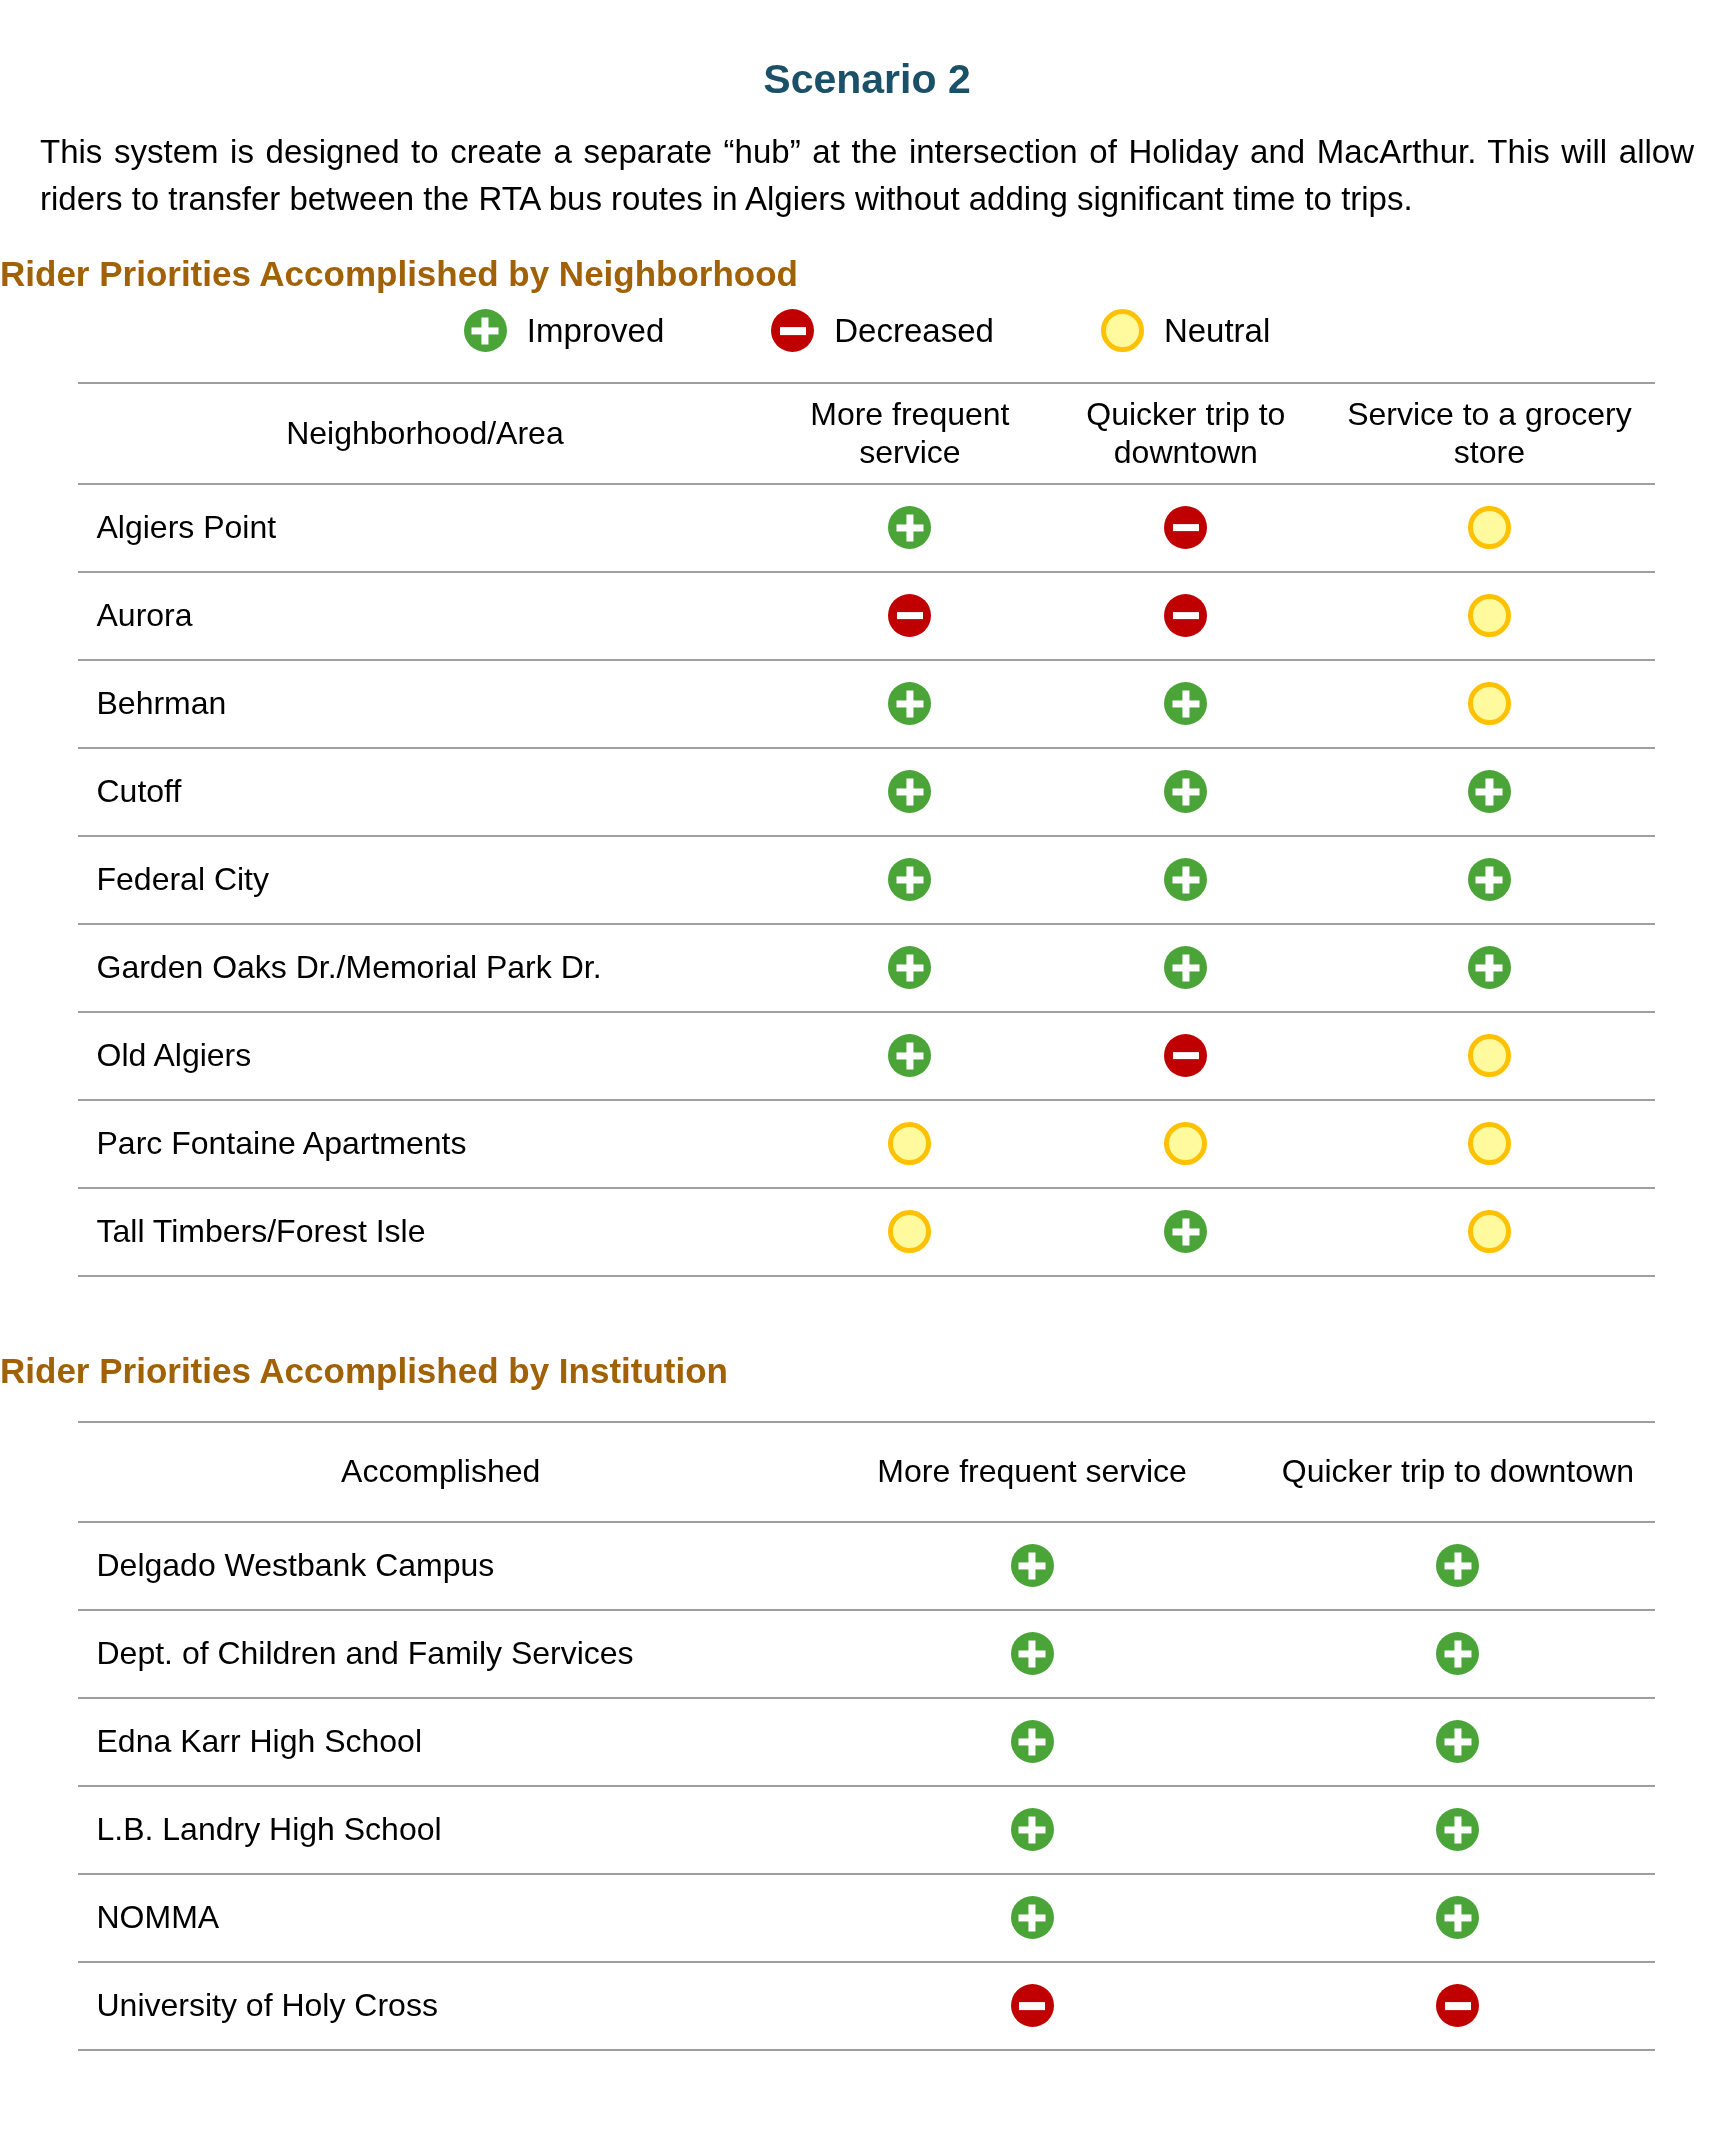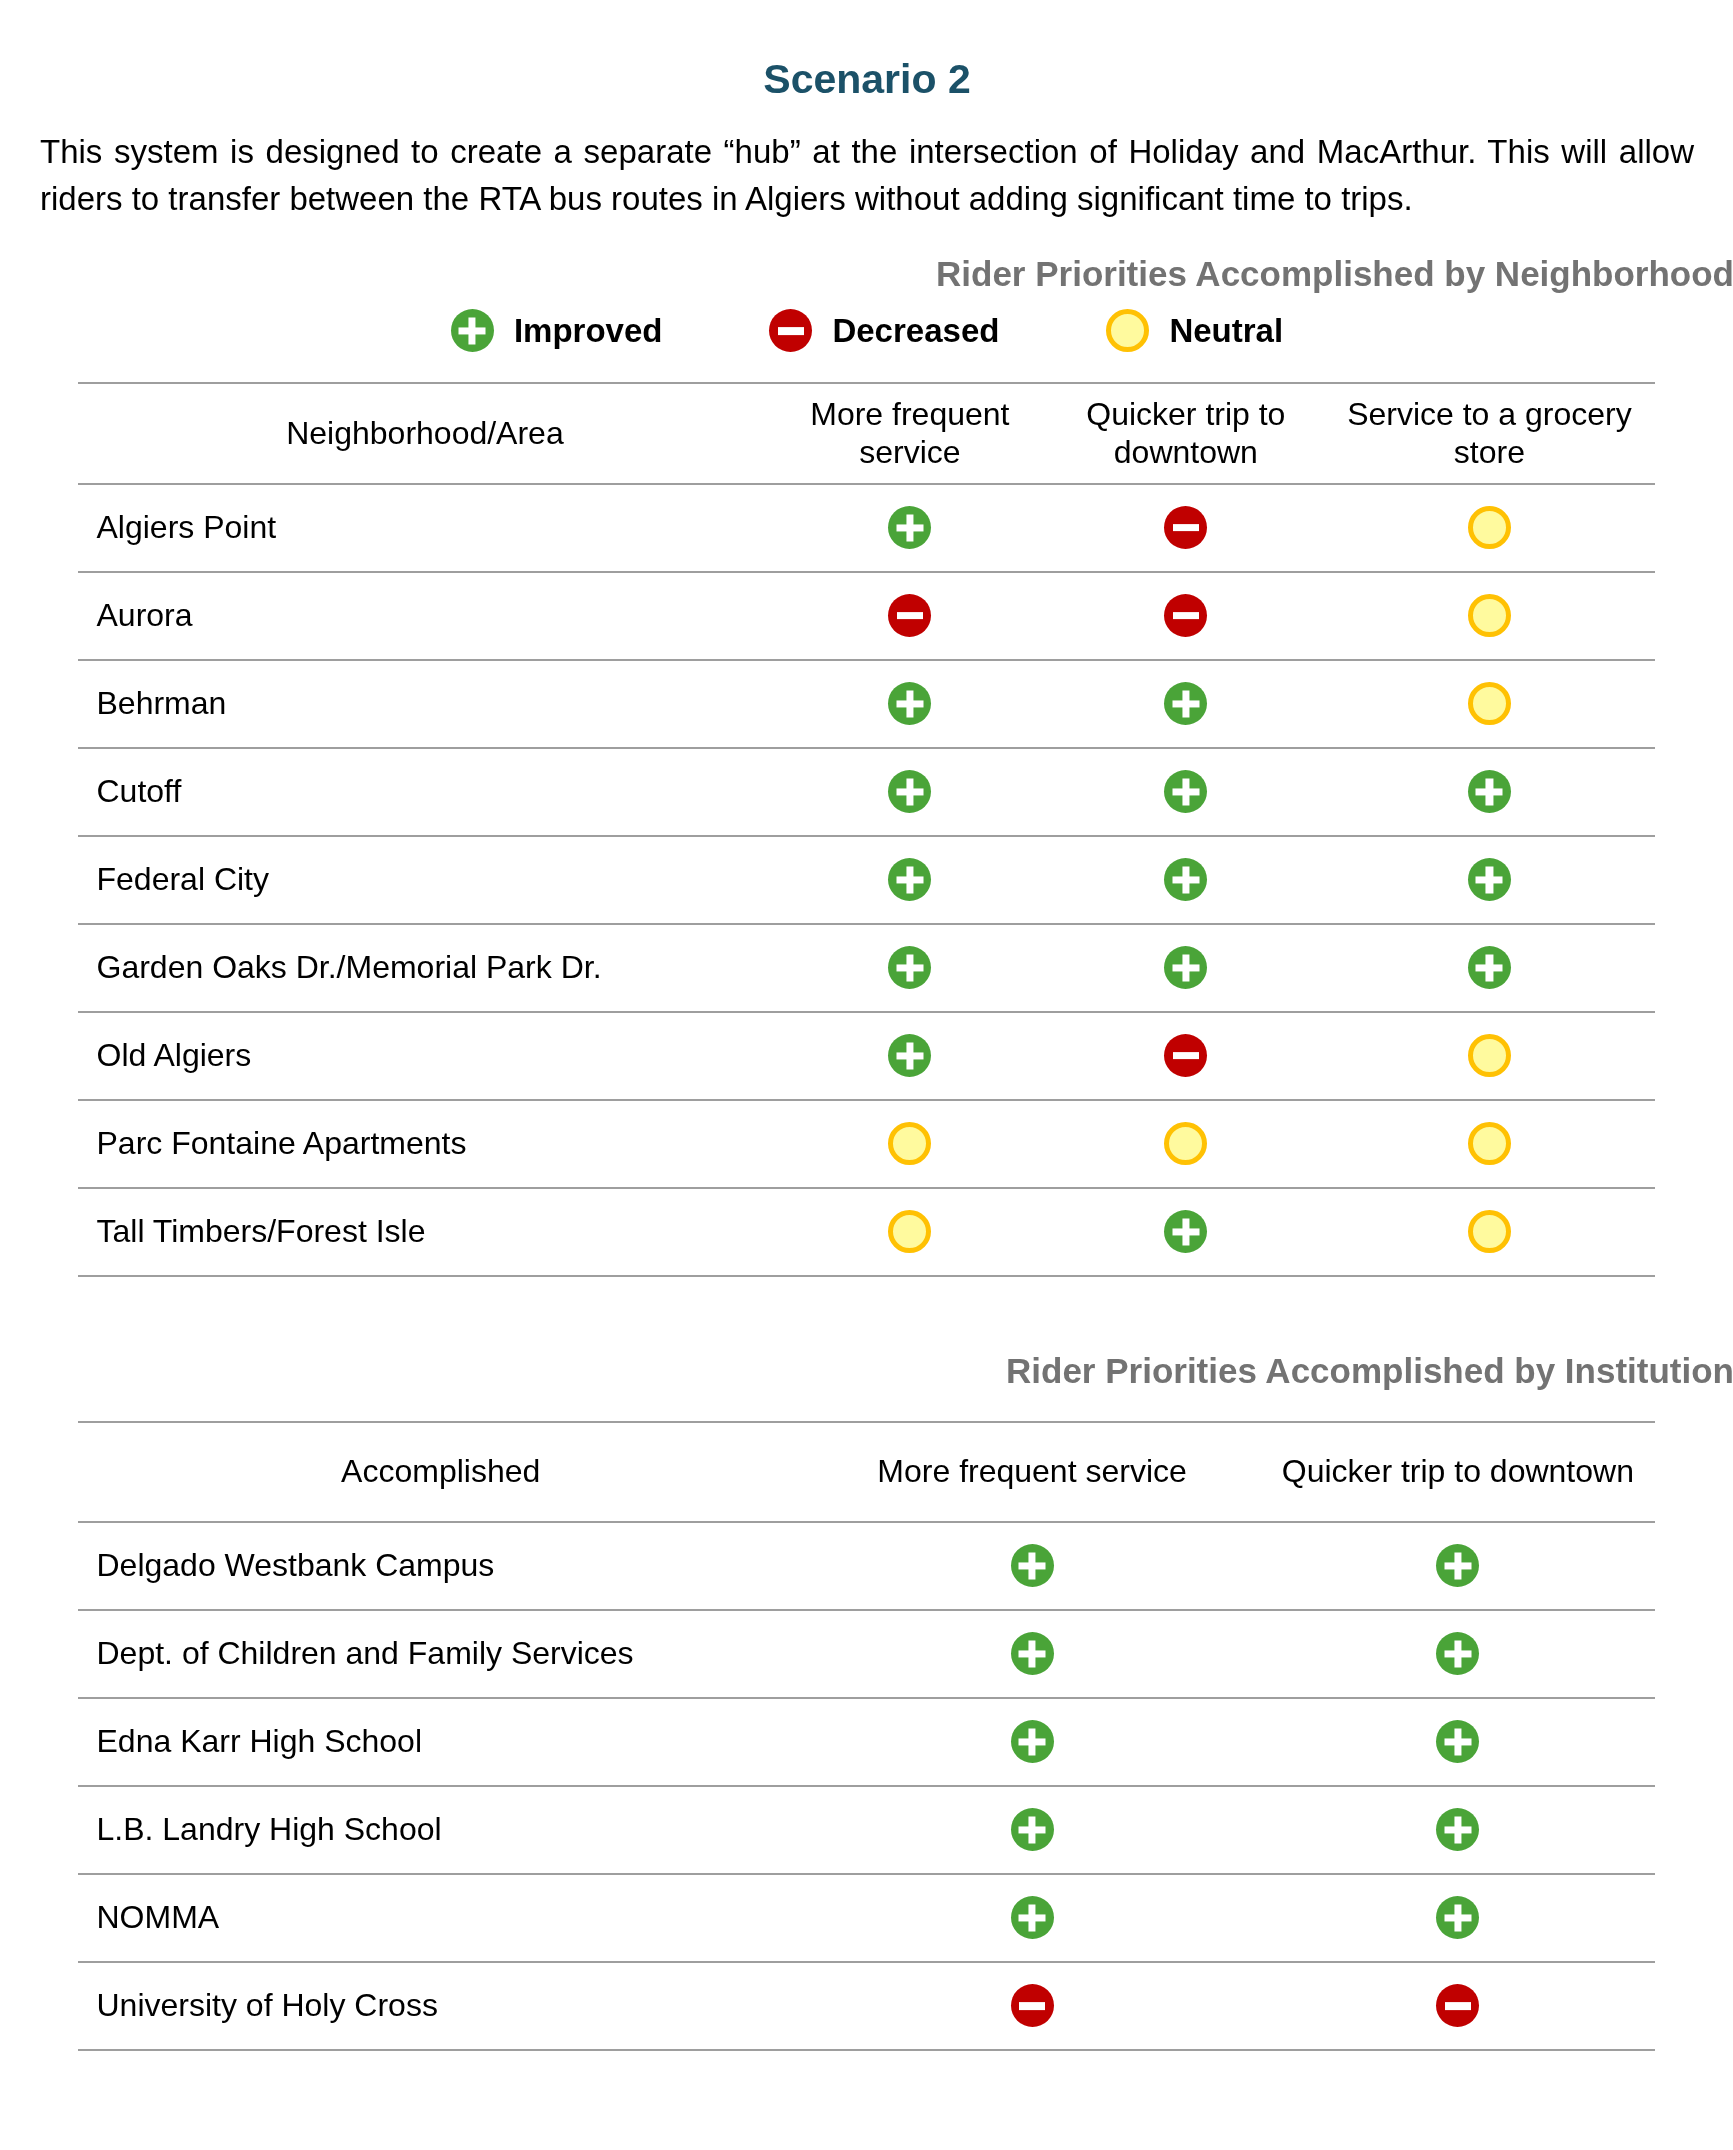--- a/index.html
+++ b/index.html
@@ -26,35 +26,34 @@
   }
   .intro {
     margin: 26px 40px 0 40px;
     font-size: 33px;
     line-height: 1.42;
     text-align: justify;
     color: #000000;
   }
   .section-title {
     margin: 31px 0 0 0;
-    text-align: right;
+    text-align: left;
     font-size: 35px;
     font-weight: bold;
-    color: #737373;
+    color: #a16207;
   }
   .section-title.section2 { margin-top: 74px; }
 
   
   .legend {
     margin-top: 15.7px;
     display: flex;
     justify-content: center;
     align-items: center;
     gap: 107px;
-    font-weight: bold;
   }
   .legend-item {
     display: flex;
     align-items: center;
     gap: 20px;
     font-size: 33px;
   }
 
   
   .status-icon {

